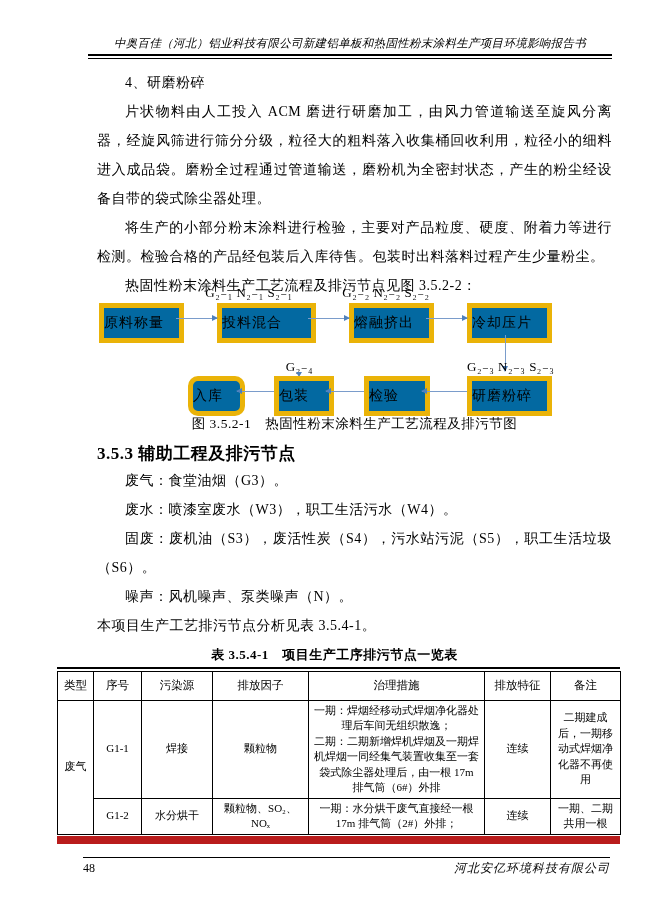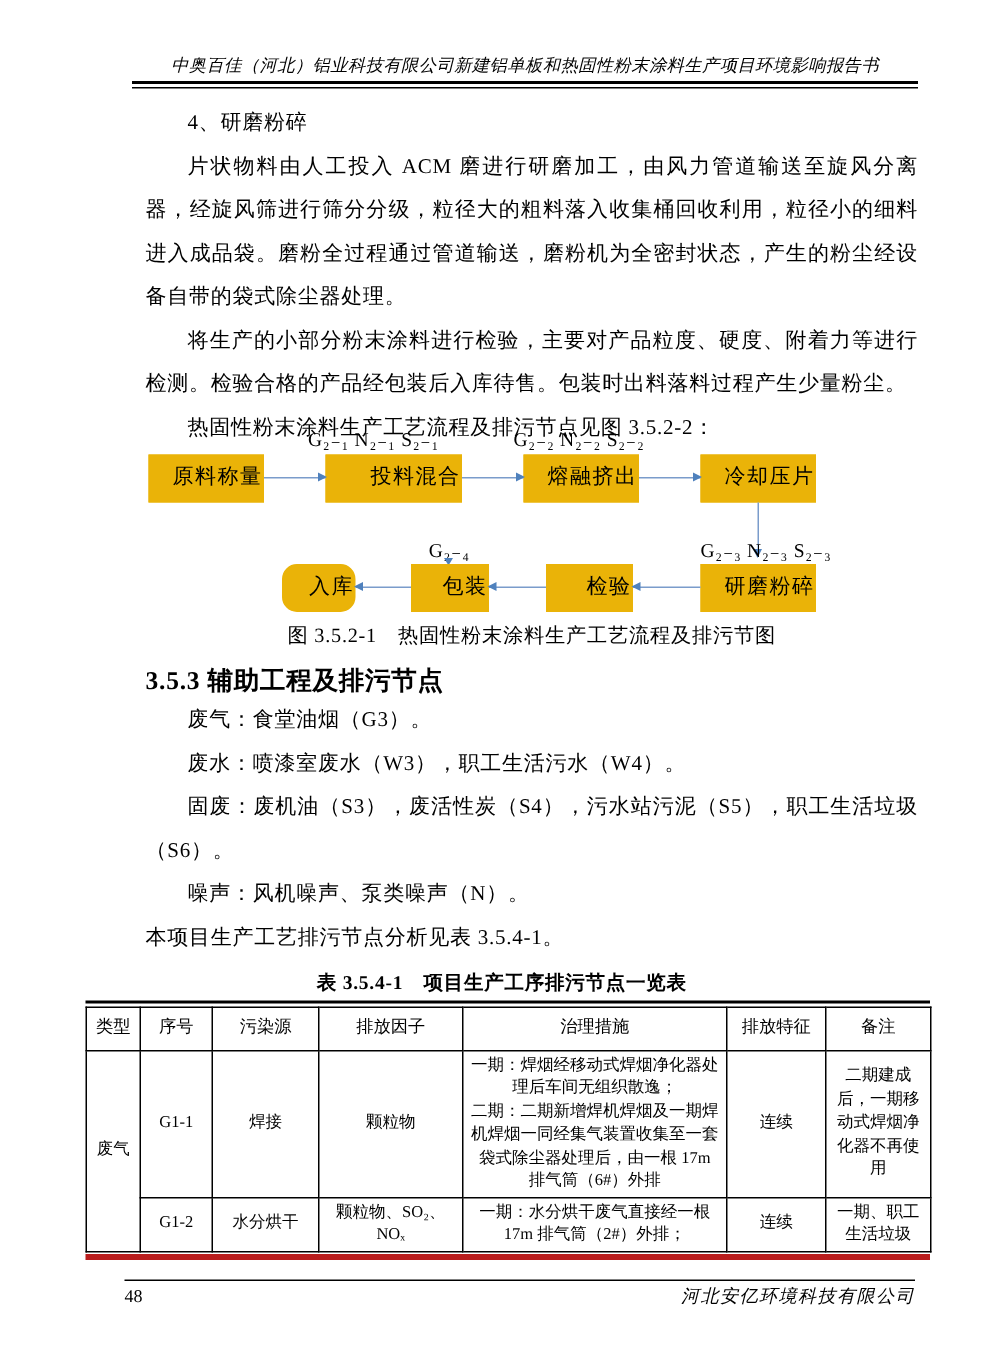--- a/index.html
+++ b/index.html
@@ -34,22 +34,22 @@
   .content p.first{margin-top:9px;}
   .indent{text-indent:2em;}
   .content h2{
     margin:0;font-size:17px;line-height:24px;font-weight:bold;letter-spacing:0.5px;
   }
   .content h2.h353{margin-top:8px;}
   
   .flowchart{position:relative;height:125px;margin-top:-17px;}
   .fbox{
     position:absolute;height:30px;
-    border:1px solid #eab308;background:#eab308;
-    text-align:right;line-height:30px;
+    border:5px solid #eab308;background:#0369a1;
+    text-align:left;line-height:30px;
     font-size:14px;letter-spacing:1px;
   }
   .flabel{
     position:absolute;height:15px;
     font-size:13px;line-height:15px;
     letter-spacing:0.5px;white-space:nowrap;
   }
   .ha,.hal{position:absolute;height:1px;background:#7a9ccb;}
   .ha::after{
     content:"";position:absolute;right:-1px;top:-3px;
@@ -72,21 +72,21 @@
     margin:6px 52px 0 97px;
     text-align:center;font-size:13.5px;line-height:20px;letter-spacing:0.5px;
   }
   
   .table-title{
     margin:4px 52px 0 57px;text-align:center;
     font-size:13px;font-weight:bold;line-height:21px;letter-spacing:0.5px;
   }
   .table-wrap{
     margin:2px 0 0 57px;width:563px;
-    border-top:2px solid #000;border-bottom:4px solid #b91c1c;
+    border-top:2px solid #000;border-bottom:8px solid #b91c1c;
     padding:1.5px 0;
   }
   table.ptable{
     border-collapse:collapse;table-layout:fixed;width:563px;
     font-size:11px;line-height:15.5px;
   }
   table.ptable th,table.ptable td{
     border:1px solid #000;
     padding:2px 4px;
     text-align:center;vertical-align:middle;
@@ -195,21 +195,21 @@
 二期：二期新增焊机焊烟及一期焊机焊烟一同经集气装置收集至一套袋式除尘器处理后，由一根 17m 排气筒（6#）外排</td>
         <td>连续</td>
         <td>二期建成后，一期移动式焊烟净化器不再使用</td>
       </tr>
       <tr class="r2">
         <td>G1-2</td>
         <td>水分烘干</td>
         <td>颗粒物、SO₂、NOₓ</td>
         <td class="measure">一期：水分烘干废气直接经一根 17m 排气筒（2#）外排；</td>
         <td>连续</td>
-        <td>一期、职工生活垃圾</td>
+        <td>一期、二期共用一根</td>
       </tr>
     </tbody>
       </table>
   </div>
 
   <div class="footer">
     <span>48</span>
     <span class="company">河北安亿环境科技有限公司</span>
   </div>
 

